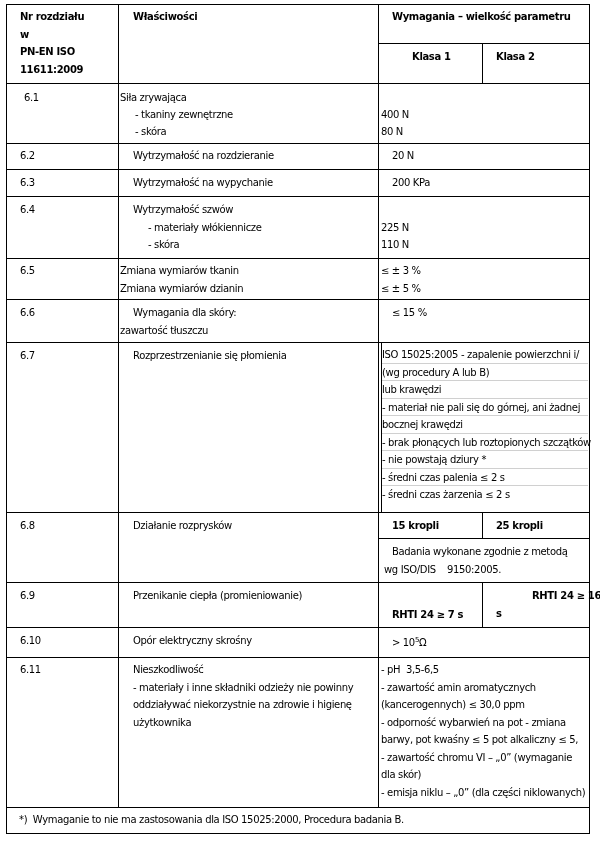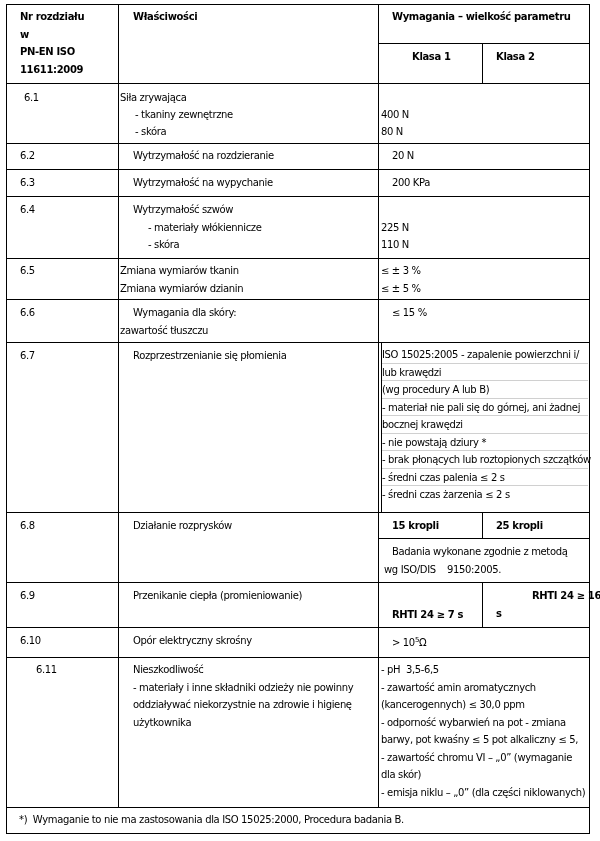--- a/index.html
+++ b/index.html
@@ -100,26 +100,26 @@
     <div class="t" style="left:133px;top:304px;">Wymagania dla skóry:</div>
     <div class="t" style="left:120px;top:322px;">zawartość tłuszczu</div>
     <div class="t" style="left:392px;top:304px;">≤ 15  %</div>
   </div>
 
   <div>
     <div class="t" style="left:20px;top:347px;">6.7</div>
     <div class="t" style="left:133px;top:347px;">Rozprzestrzenianie się płomienia</div>
     <div class="t lines ruled" style="left:382px;top:346px;width:206px;">
       <div>ISO 15025:2005 - zapalenie powierzchni i/</div>
+      <div>(wg procedury A lub B)</div>
       <div>lub krawędzi</div>
-      <div>(wg procedury A lub B)</div>
       <div>- materiał nie pali się do górnej, ani żadnej</div>
       <div>bocznej krawędzi</div>
+      <div>- brak płonących lub roztopionych szczątków</div>
       <div>- nie powstają dziury *</div>
-      <div>- brak płonących lub roztopionych szczątków</div>
       <div>- średni czas palenia ≤ 2 s</div>
       <div style="border-bottom:none;">- średni czas żarzenia ≤ 2 s</div>
     </div>
   </div>
 
   <div>
     <div class="t" style="left:20px;top:517px;">6.8</div>
     <div class="t" style="left:133px;top:517px;">Działanie rozprysków</div>
     <div class="t b" style="left:392px;top:517px;">15 kropli</div>
     <div class="t b" style="left:496px;top:517px;">25 kropli</div>
@@ -135,21 +135,21 @@
     <div class="t b" style="left:496px;top:605px;">s</div>
   </div>
 
   <div>
     <div class="t" style="left:20px;top:632px;">6.10</div>
     <div class="t" style="left:133px;top:632px;">Opór elektryczny skrośny</div>
     <div class="t" style="left:392px;top:634px;"><span>&gt; 10</span><sup>5</sup><span>Ω</span></div>
   </div>
 
   <div>
-    <div class="t" style="left:20px;top:661px;margin-left:16px;">6.11</div>
+    <div class="t" style="left:20px;top:661px;">6.11</div>
     <div class="t lines" style="left:133px;top:661px;">
       <div>Nieszkodliwość</div>
       <div>- materiały i inne składniki odzieży nie powinny</div>
       <div>oddziaływać niekorzystnie na zdrowie i higienę</div>
       <div>użytkownika</div>
     </div>
     <div class="t lines" style="left:381px;top:661px;">
       <div style="white-space:pre;">- pH  3,5-6,5</div>
       <div>- zawartość amin aromatycznych</div>
       <div>(kancerogennych) ≤ 30,0 ppm</div>

